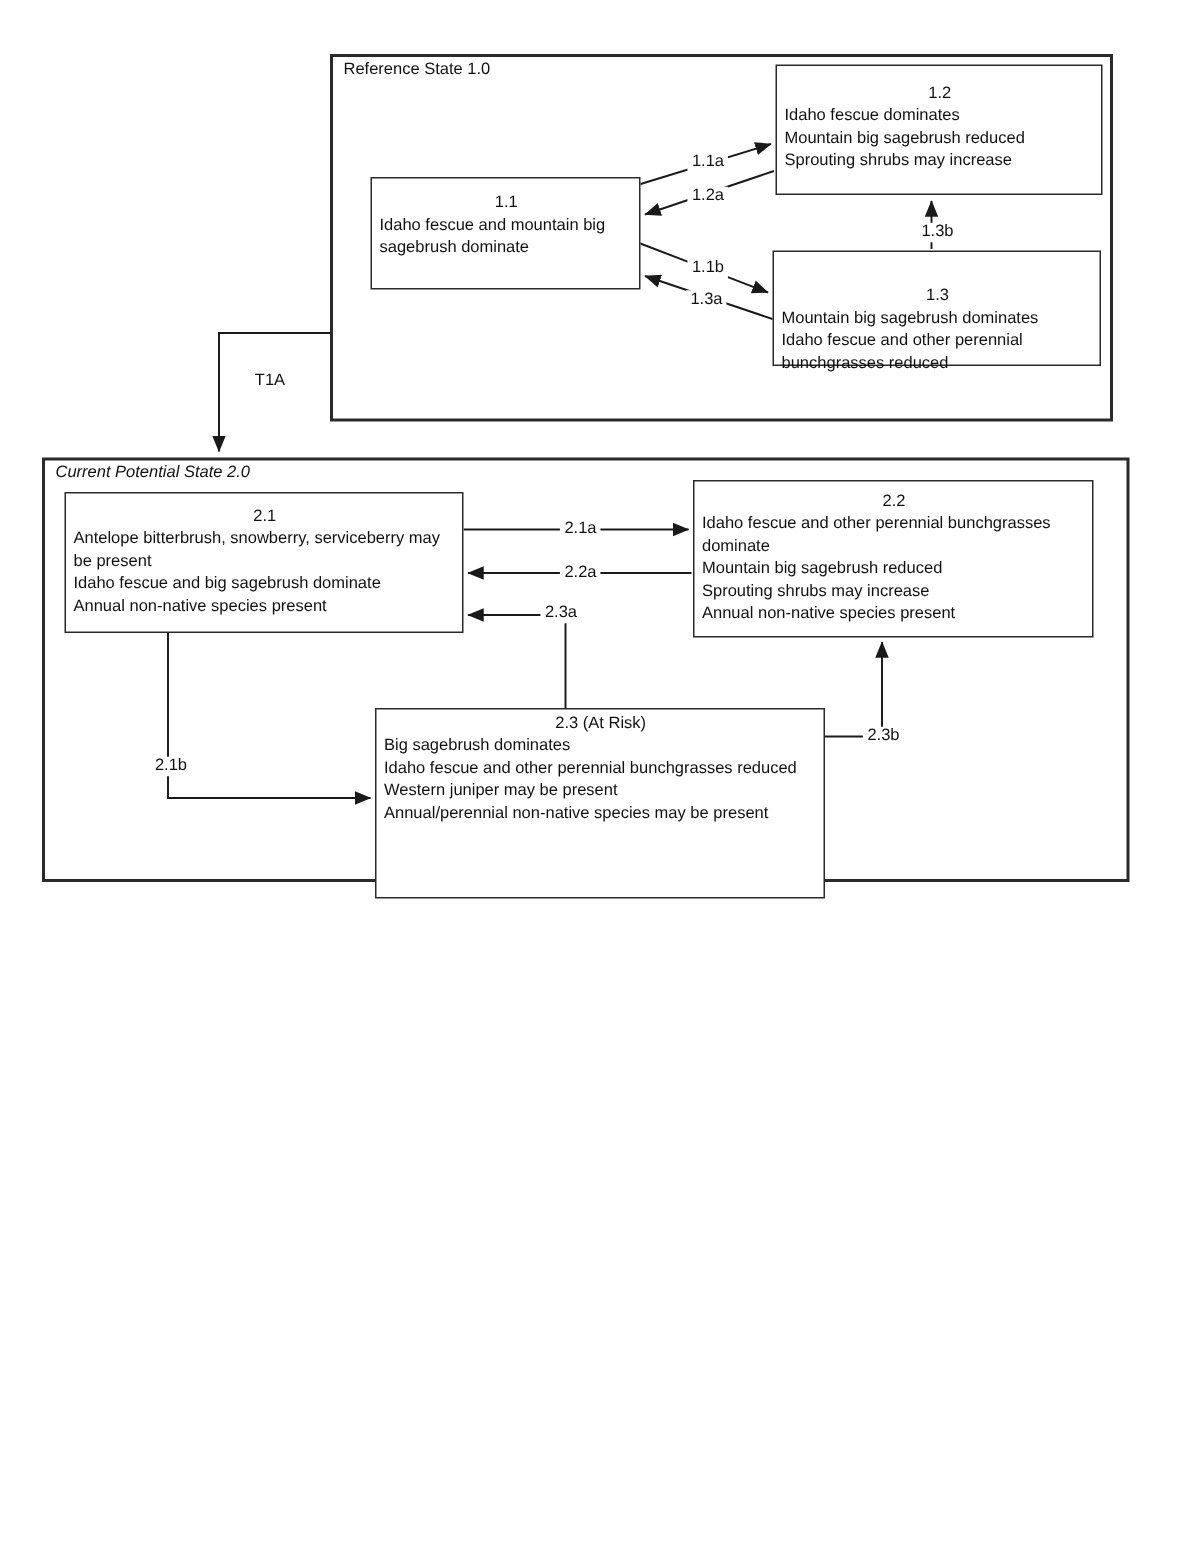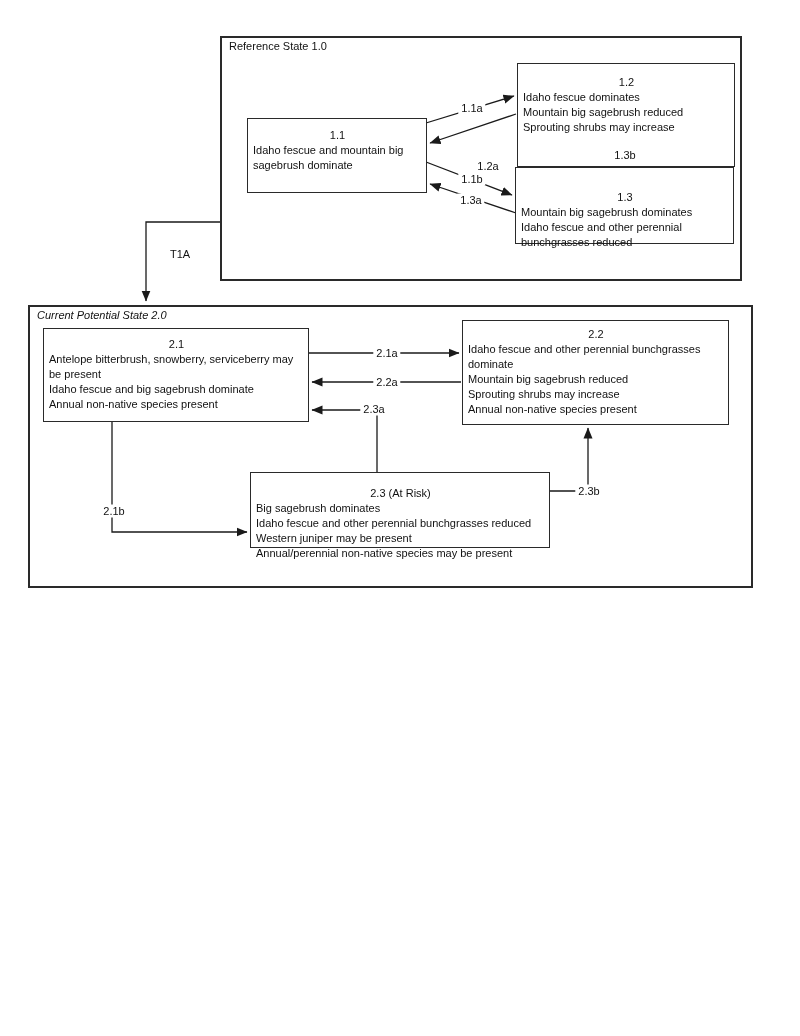--- a/index.html
+++ b/index.html
@@ -88,21 +88,21 @@
 
   <div class="state-box" style="left:28px; top:305px; width:725px; height:283px;font-style:italic;">
     <div class="state-label">Current Potential State 2.0</div>
   </div>
 
   <div class="combox" style="left:247px; top:118px; width:180px; height:75px; padding-top:9px;">
     <div class="combox-title">1.1</div>
     <div class="combox-line">Idaho fescue and mountain big sagebrush dominate</div>
   </div>
 
-  <div class="combox" style="left:517px; top:43px; width:218px; height:104px; padding-top:11px;margin-top:20px;">
+  <div class="combox" style="left:517px; top:43px; width:218px; height:87px; padding-top:11px;">
     <div class="combox-title">1.2</div>
     <div class="combox-line">Idaho fescue dominates</div>
     <div class="combox-line">Mountain big sagebrush reduced</div>
     <div class="combox-line">Sprouting shrubs may increase</div>
   </div>
 
   <div class="combox" style="left:515px; top:167px; width:219px; height:77px; padding-top:22px;">
     <div class="combox-title">1.3</div>
     <div class="combox-line">Mountain big sagebrush dominates</div>
     <div class="combox-line">Idaho fescue and other perennial bunchgrasses reduced</div>
@@ -116,31 +116,31 @@
   </div>
 
   <div class="combox" style="left:462px; top:320px; width:267px; height:105px; padding-top:6px;">
     <div class="combox-title">2.2</div>
     <div class="combox-line">Idaho fescue and other perennial bunchgrasses dominate</div>
     <div class="combox-line">Mountain big sagebrush reduced</div>
     <div class="combox-line">Sprouting shrubs may increase</div>
     <div class="combox-line">Annual non-native species present</div>
   </div>
 
-  <div class="combox" style="left:250px; top:472px; width:300px; height:76px; padding-top:13px;">
+  <div class="combox" style="left:250px; top:472px; width:300px; height:127px; padding-top:2px;">
     <div class="combox-title">2.3 (At Risk)</div>
     <div class="combox-line">Big sagebrush dominates</div>
     <div class="combox-line">Idaho fescue and other perennial bunchgrasses reduced</div>
     <div class="combox-line">Western juniper may be present</div>
     <div class="combox-line">Annual/perennial non-native species may be present</div>
   </div>
 
   <span class="tlabel" style="left:144px; top:254px;margin-left:36px;">T1A</span>
   <span class="tlabel" style="left:472px; top:108px;">1.1a</span>
-  <span class="tlabel" style="left:488px; top:131px;margin-top:35px;">1.2a</span>
+  <span class="tlabel" style="left:472px; top:131px;">1.2a</span>
   <span class="tlabel" style="left:472px; top:179px;">1.1b</span>
   <span class="tlabel" style="left:471px; top:200px;">1.3a</span>
   <span class="tlabel" style="left:625px; top:155px;">1.3b</span>
   <span class="tlabel" style="left:387px; top:353px;">2.1a</span>
   <span class="tlabel" style="left:387px; top:382px;">2.2a</span>
   <span class="tlabel" style="left:374px; top:409px;">2.3a</span>
   <span class="tlabel" style="left:114px; top:511px;">2.1b</span>
   <span class="tlabel" style="left:589px; top:491px;">2.3b</span>
 
 </div>

